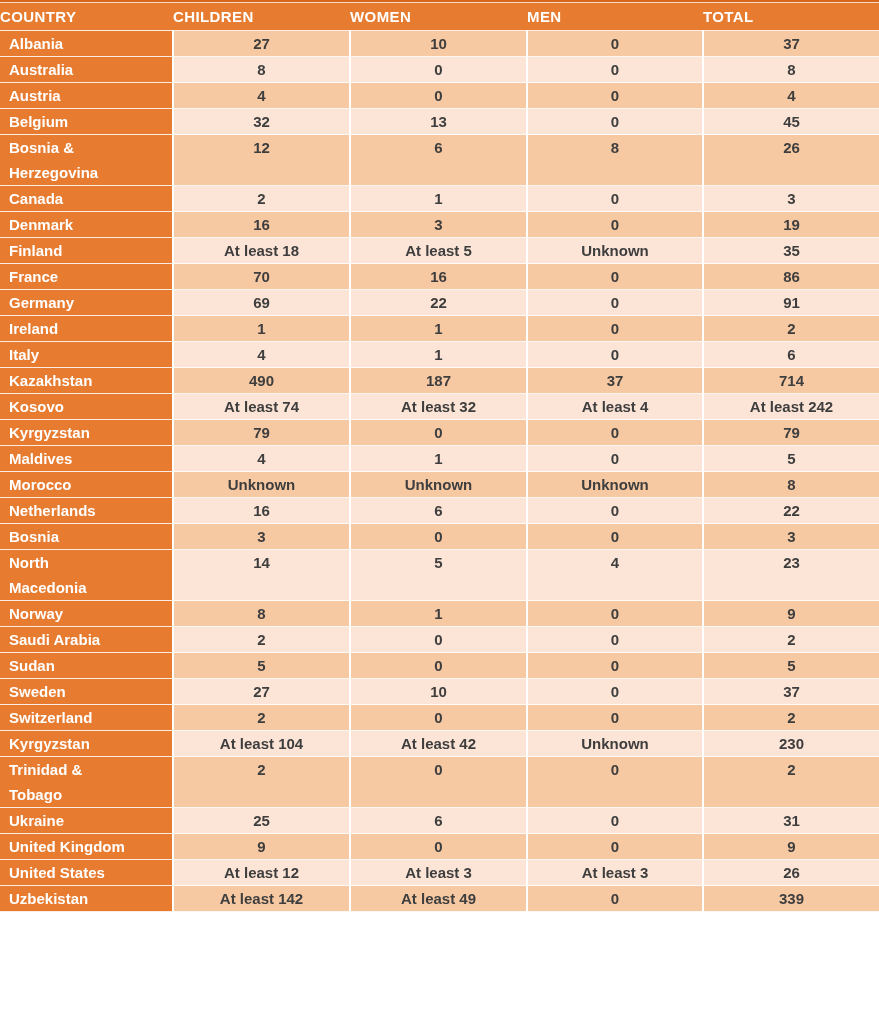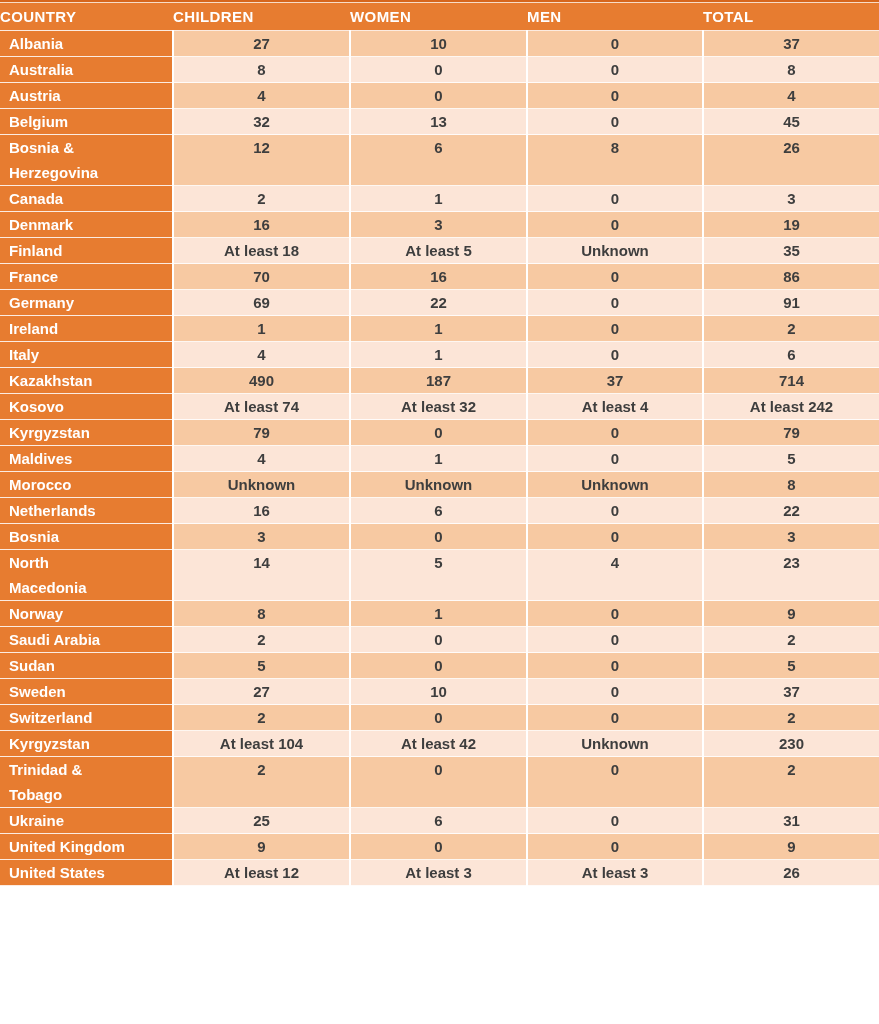--- a/index.html
+++ b/index.html
@@ -280,15 +280,22 @@
           <td class="val">0</td>
           <td class="val">9</td>
         </tr>
         <tr>
           <td class="country">United States</td>
           <td class="val">At least 12</td>
           <td class="val">At least 3</td>
           <td class="val">At least 3</td>
           <td class="val">26</td>
         </tr>
+        <tr>
+          <td class="country">Uzbekistan</td>
+          <td class="val">At least 142</td>
+          <td class="val">At least 49</td>
+          <td class="val">0</td>
+          <td class="val">339</td>
+        </tr>
       </tbody>
   </table>
 </div>
 
 </body></html>

